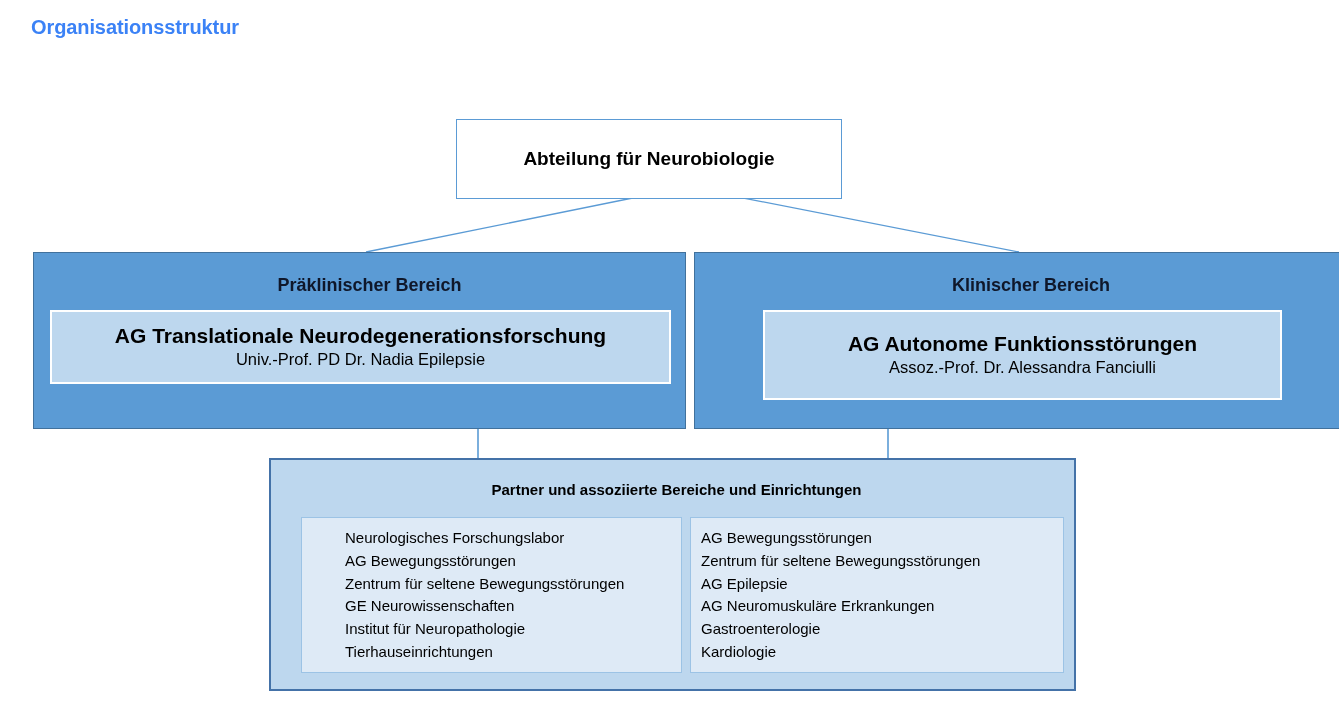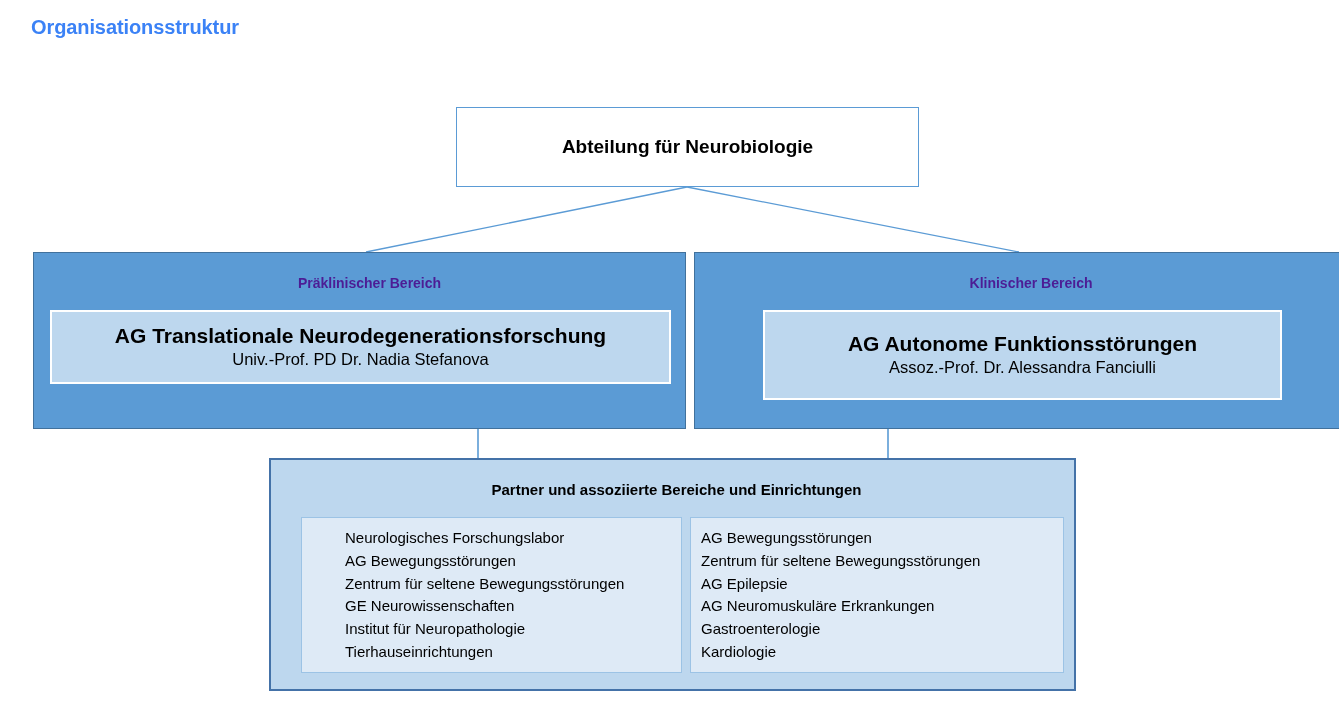--- a/index.html
+++ b/index.html
@@ -33,22 +33,22 @@
     top: 0;
     width: 1339px;
     height: 723px;
     pointer-events: none;
   }
 
   
   #root-box {
     position: absolute;
     left: 456px;
-    top: 107px;
-    width: 463px;
+    top: 119px;
+    width: 386px;
     height: 80px;
     background: #ffffff;
     border: 1px solid #5B9BD5;
     box-sizing: border-box;
     display: flex;
     flex-direction: row;
     align-items: center;
     justify-content: center;
   }
   #root-box .root-title {
@@ -69,23 +69,23 @@
     height: 177px;
     background: #5B9BD5;
     border: 1px solid #41719C;
     box-sizing: border-box;
   }
   #panel-preclinical { left: 33px;  width: 653px; }
   #panel-clinical    { left: 694px; width: 654px; }
 
   .panel-heading {
     text-align: center;
-    font-size: 14px;
-    font-weight: bold;
-    color: #4c1d95;
+    font-size: 18px;
+    font-weight: bold;
+    color: #0f172a;
     margin-top: 22px;
     margin-left: 20px;
   }
 
   .group-box {
     position: absolute;
     background: #BDD7EE;
     border: 2px solid #FFFFFF;
     box-sizing: border-box;
     display: flex;
@@ -165,21 +165,21 @@
 </svg>
 
 <div id="root-box">
   <div class="root-title">Abteilung für Neurobiologie</div>
 </div>
 
 <div class="panel" id="panel-preclinical">
   <div class="panel-heading">Präklinischer Bereich</div>
   <div class="group-box" id="group-box-preclinical">
     <div class="group-title">AG Translationale Neurodegenerationsforschung</div>
-    <div class="group-sub">Univ.-Prof. PD Dr. Nadia Stefanova</div>
+    <div class="group-sub">Univ.-Prof. PD Dr. Nadia Epilepsie</div>
   </div>
 </div>
 
 <div class="panel" id="panel-clinical">
   <div class="panel-heading">Klinischer Bereich</div>
   <div class="group-box" id="group-box-clinical">
     <div class="group-title">AG Autonome Funktionsstörungen</div>
     <div class="group-sub">Assoz.-Prof. Dr. Alessandra Fanciulli</div>
   </div>
 </div>

